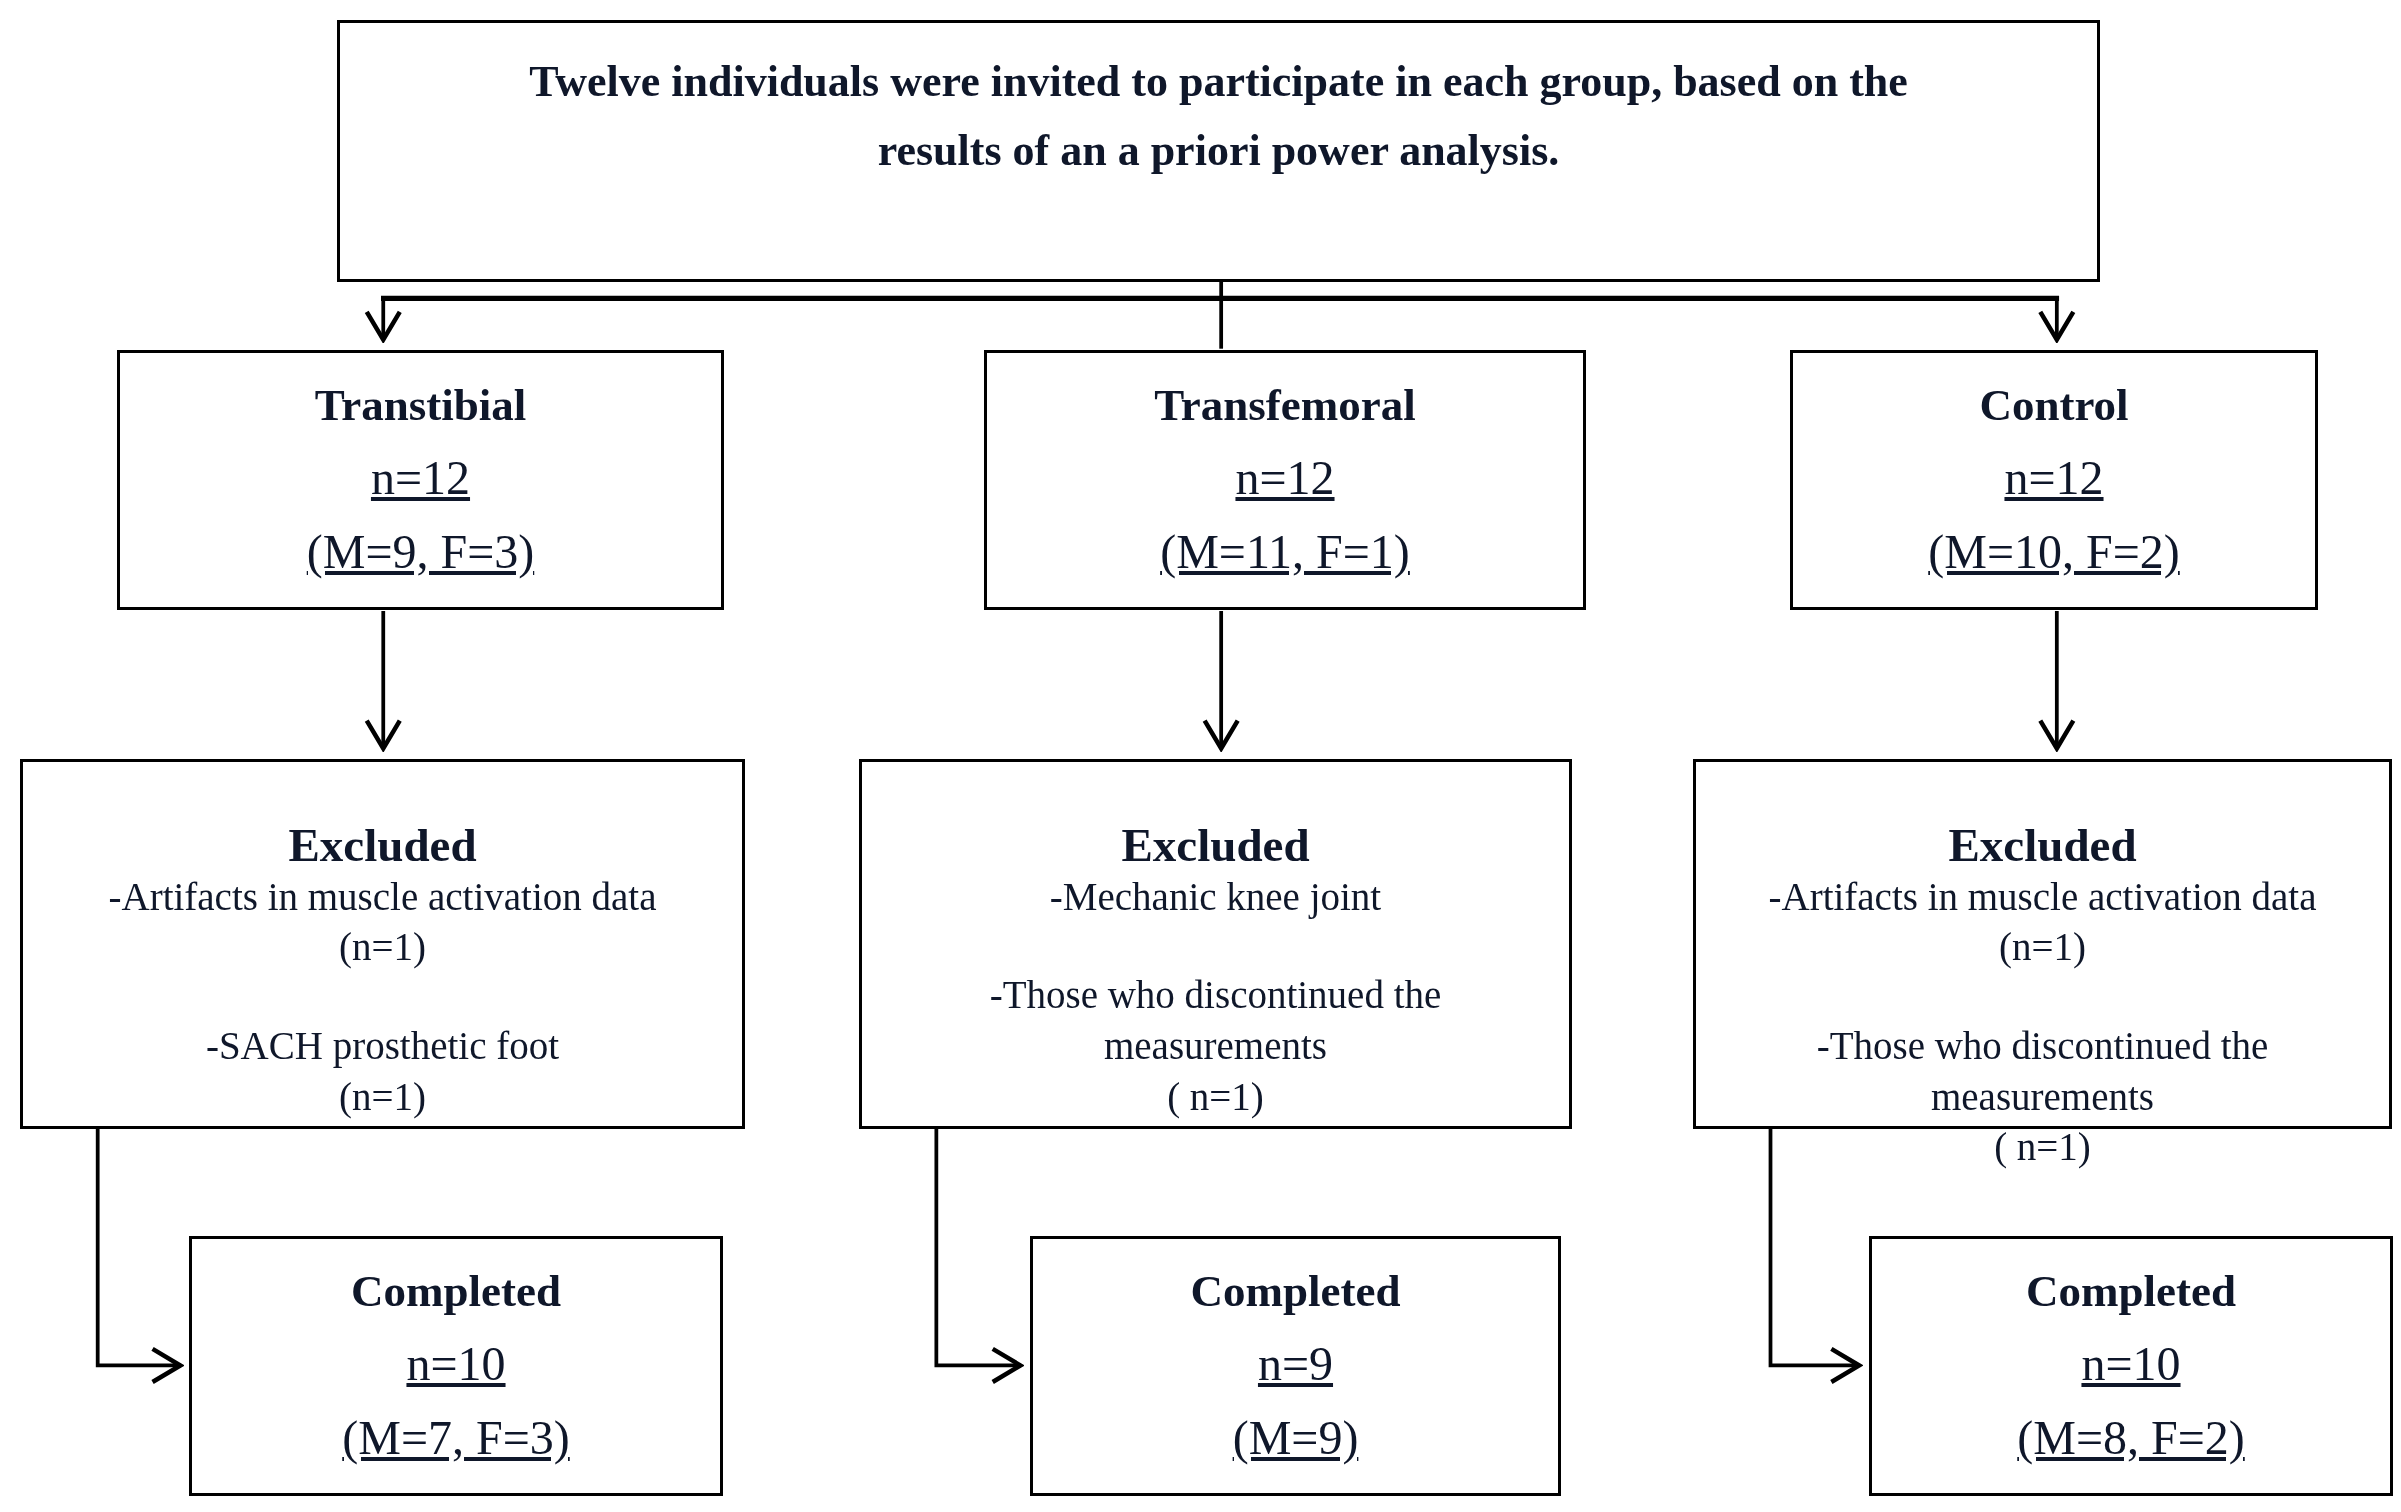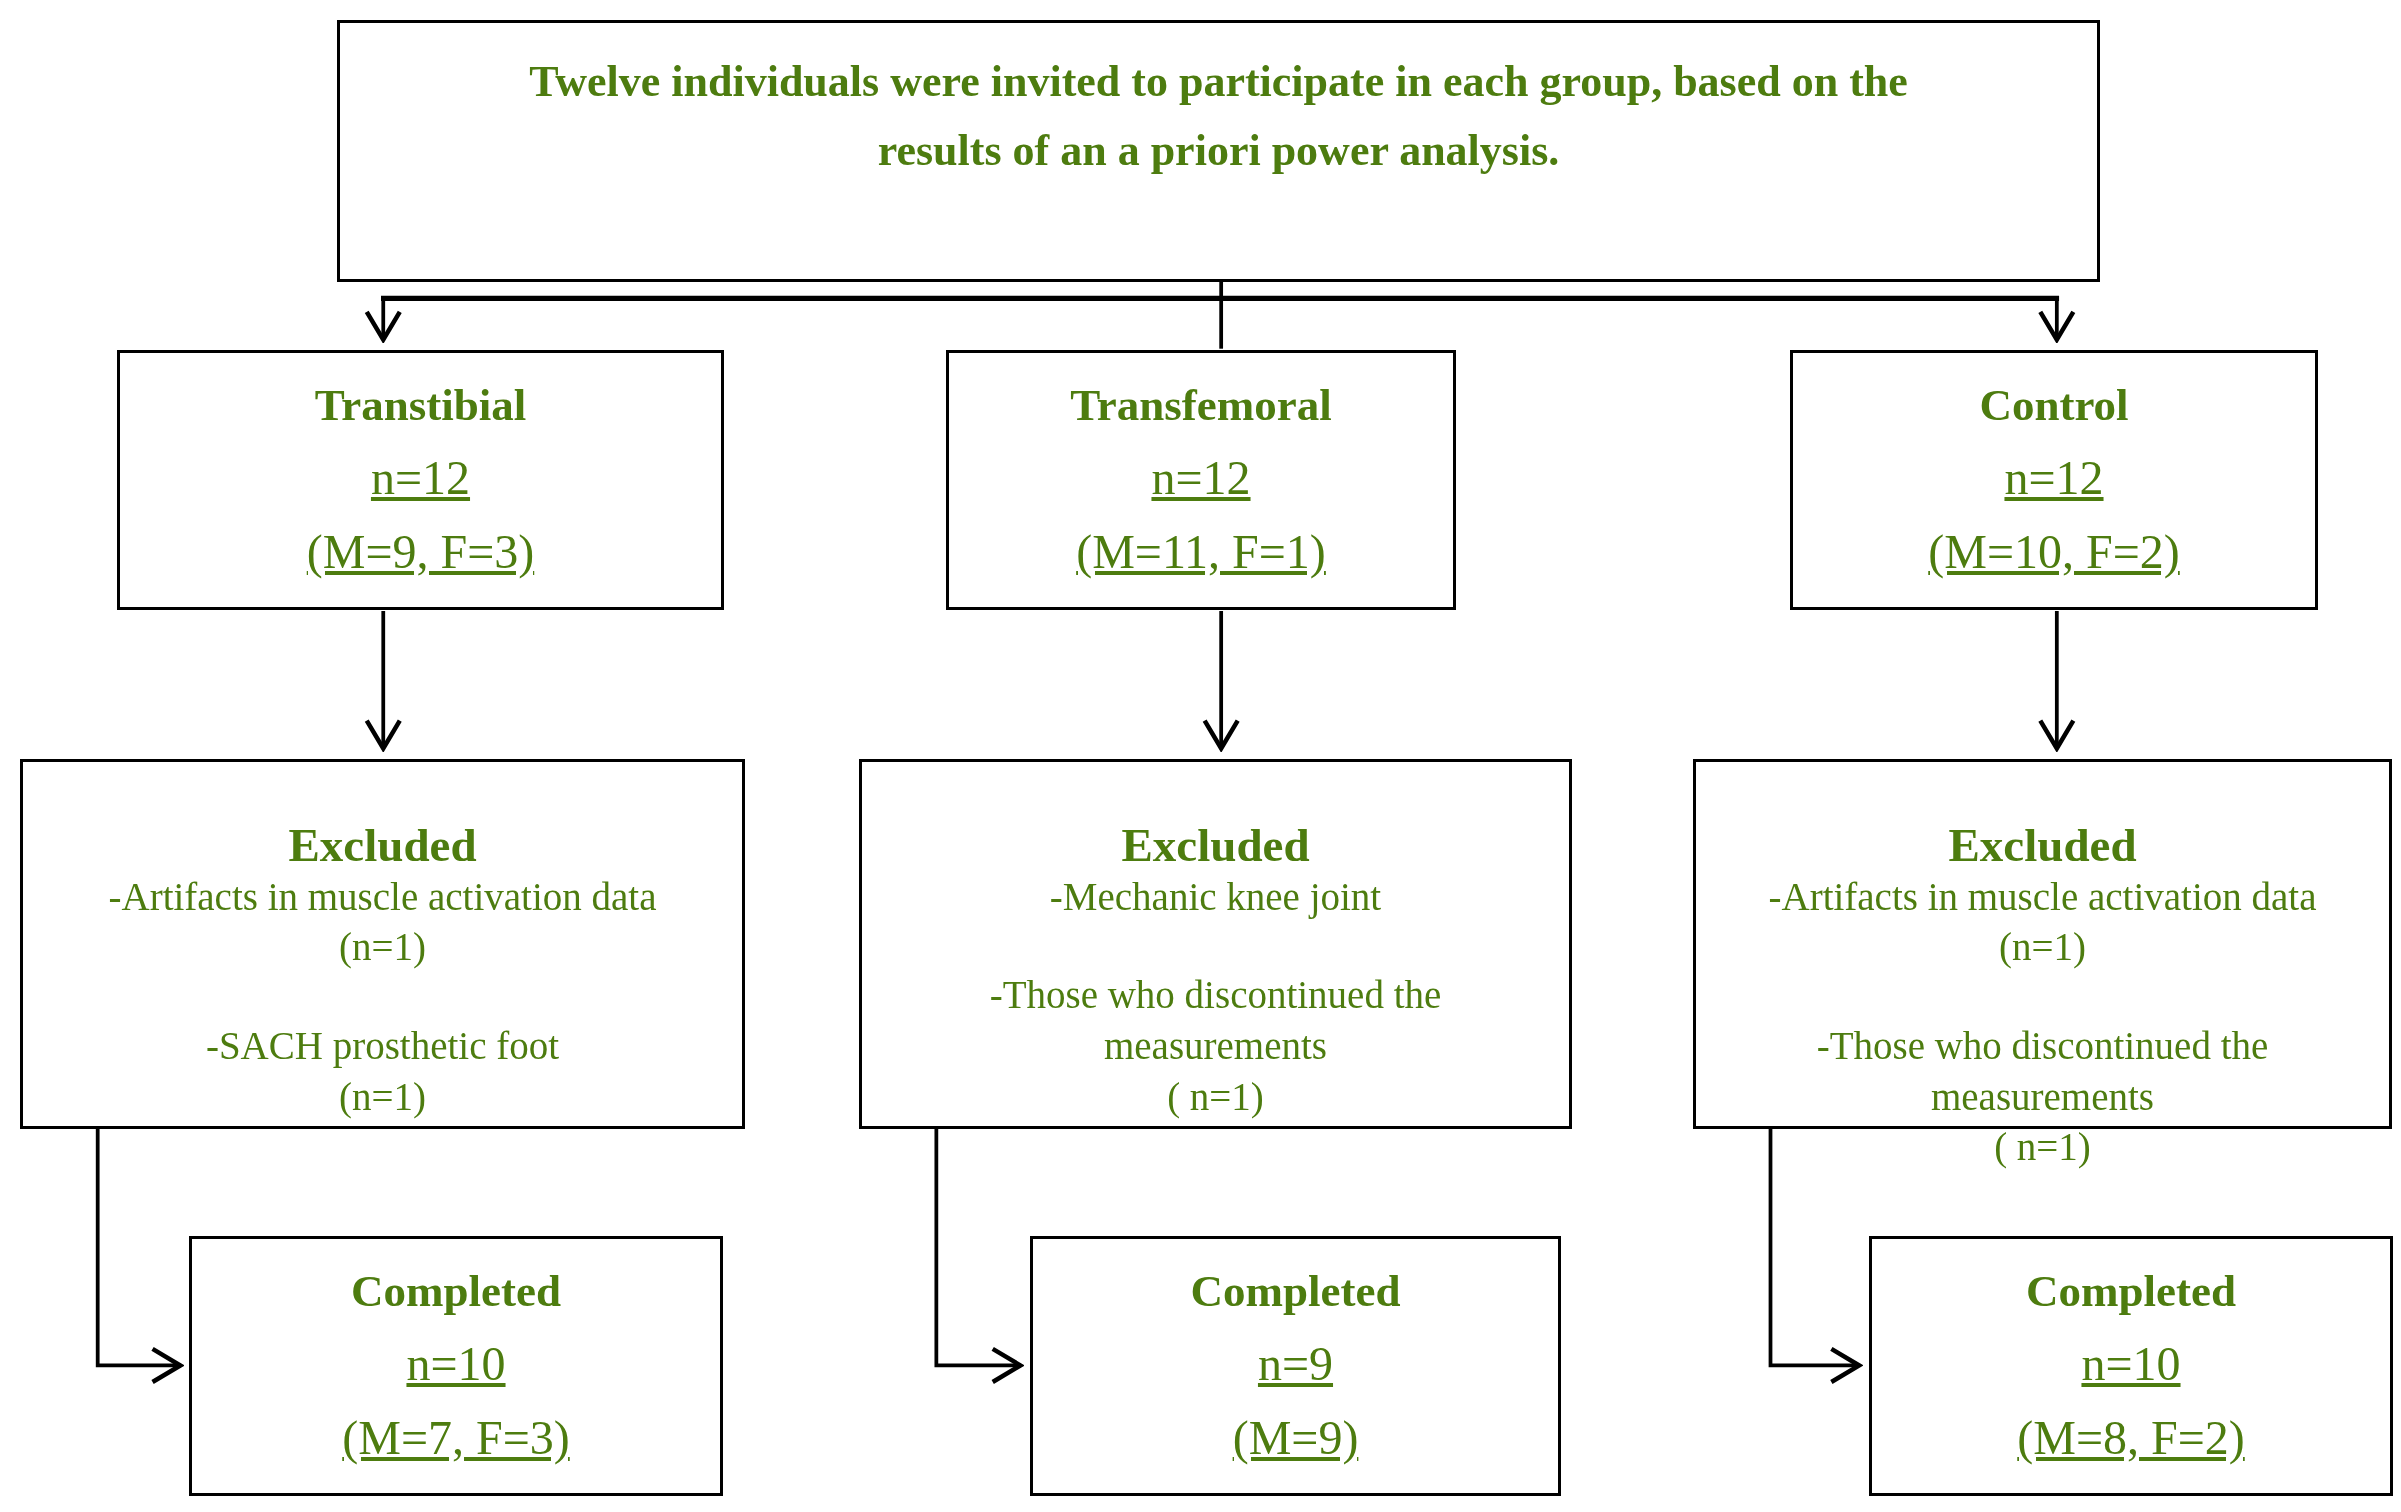--- a/index.html
+++ b/index.html
@@ -6,21 +6,21 @@
     margin: 0;
     padding: 0;
     background: #ffffff;
   }
   #canvas {
     position: relative;
     width: 2401px;
     height: 1512px;
     background: #ffffff;
     font-family: "Liberation Serif", "DejaVu Serif", serif;
-    color: #4d7c0f;
+    color: #0f172a;
     overflow: hidden;
   }
   #connectors {
     position: absolute;
     left: 0;
     top: 0;
     width: 2401px;
     height: 1512px;
   }
   .ln {
@@ -49,21 +49,21 @@
     font-weight: bold;
     font-size: 44px;
     line-height: 1.55;
   }
   
   .stack-box {
     justify-content: space-evenly;
     padding: 6px 9px;
   }
   .g1 { left: 117px;  top: 350px; width: 607px; height: 260px; }
-  .g2 { left: 946px; top: 350px; width: 510px; height: 260px; }
+  .g2 { left: 984px; top: 350px; width: 602px; height: 260px; }
   .g3 { left: 1790px; top: 350px; width: 528px; height: 260px; }
   .c1 { left: 189px;  top: 1236px; width: 534px; height: 260px; }
   .c2 { left: 1030px; top: 1236px; width: 531px; height: 260px; }
   .c3 { left: 1869px; top: 1236px; width: 524px; height: 260px; }
   .box-title {
     font-size: 45px;
     font-weight: bold;
     line-height: 1.1;
   }
   .box-line {

